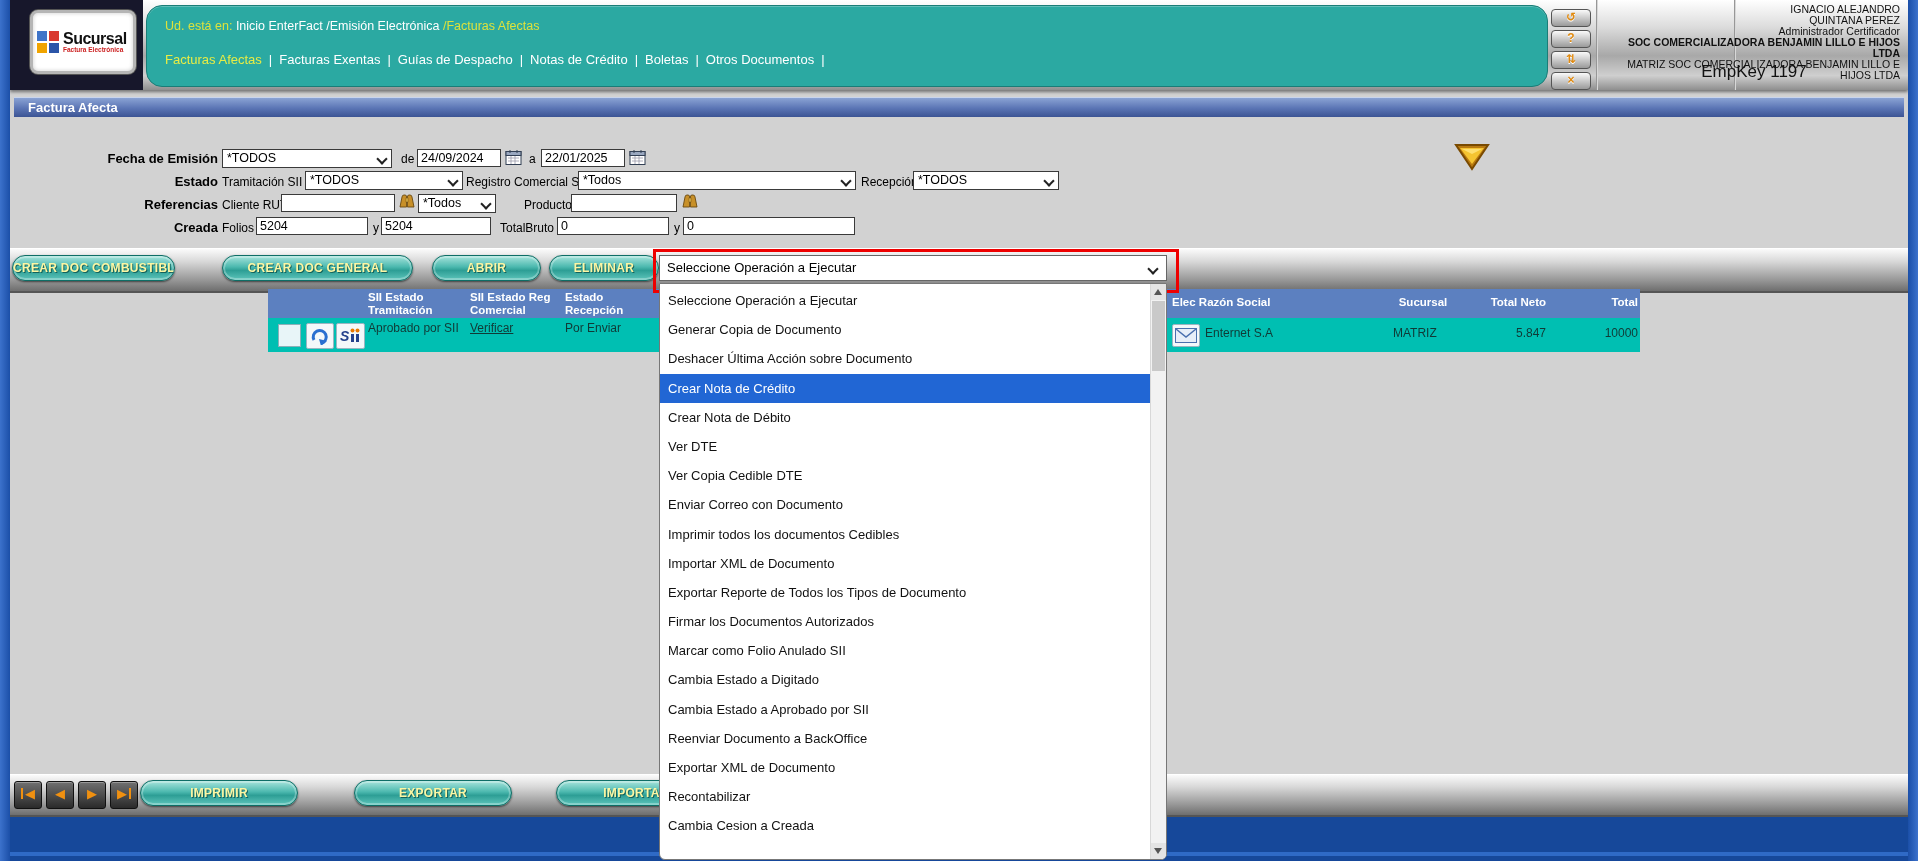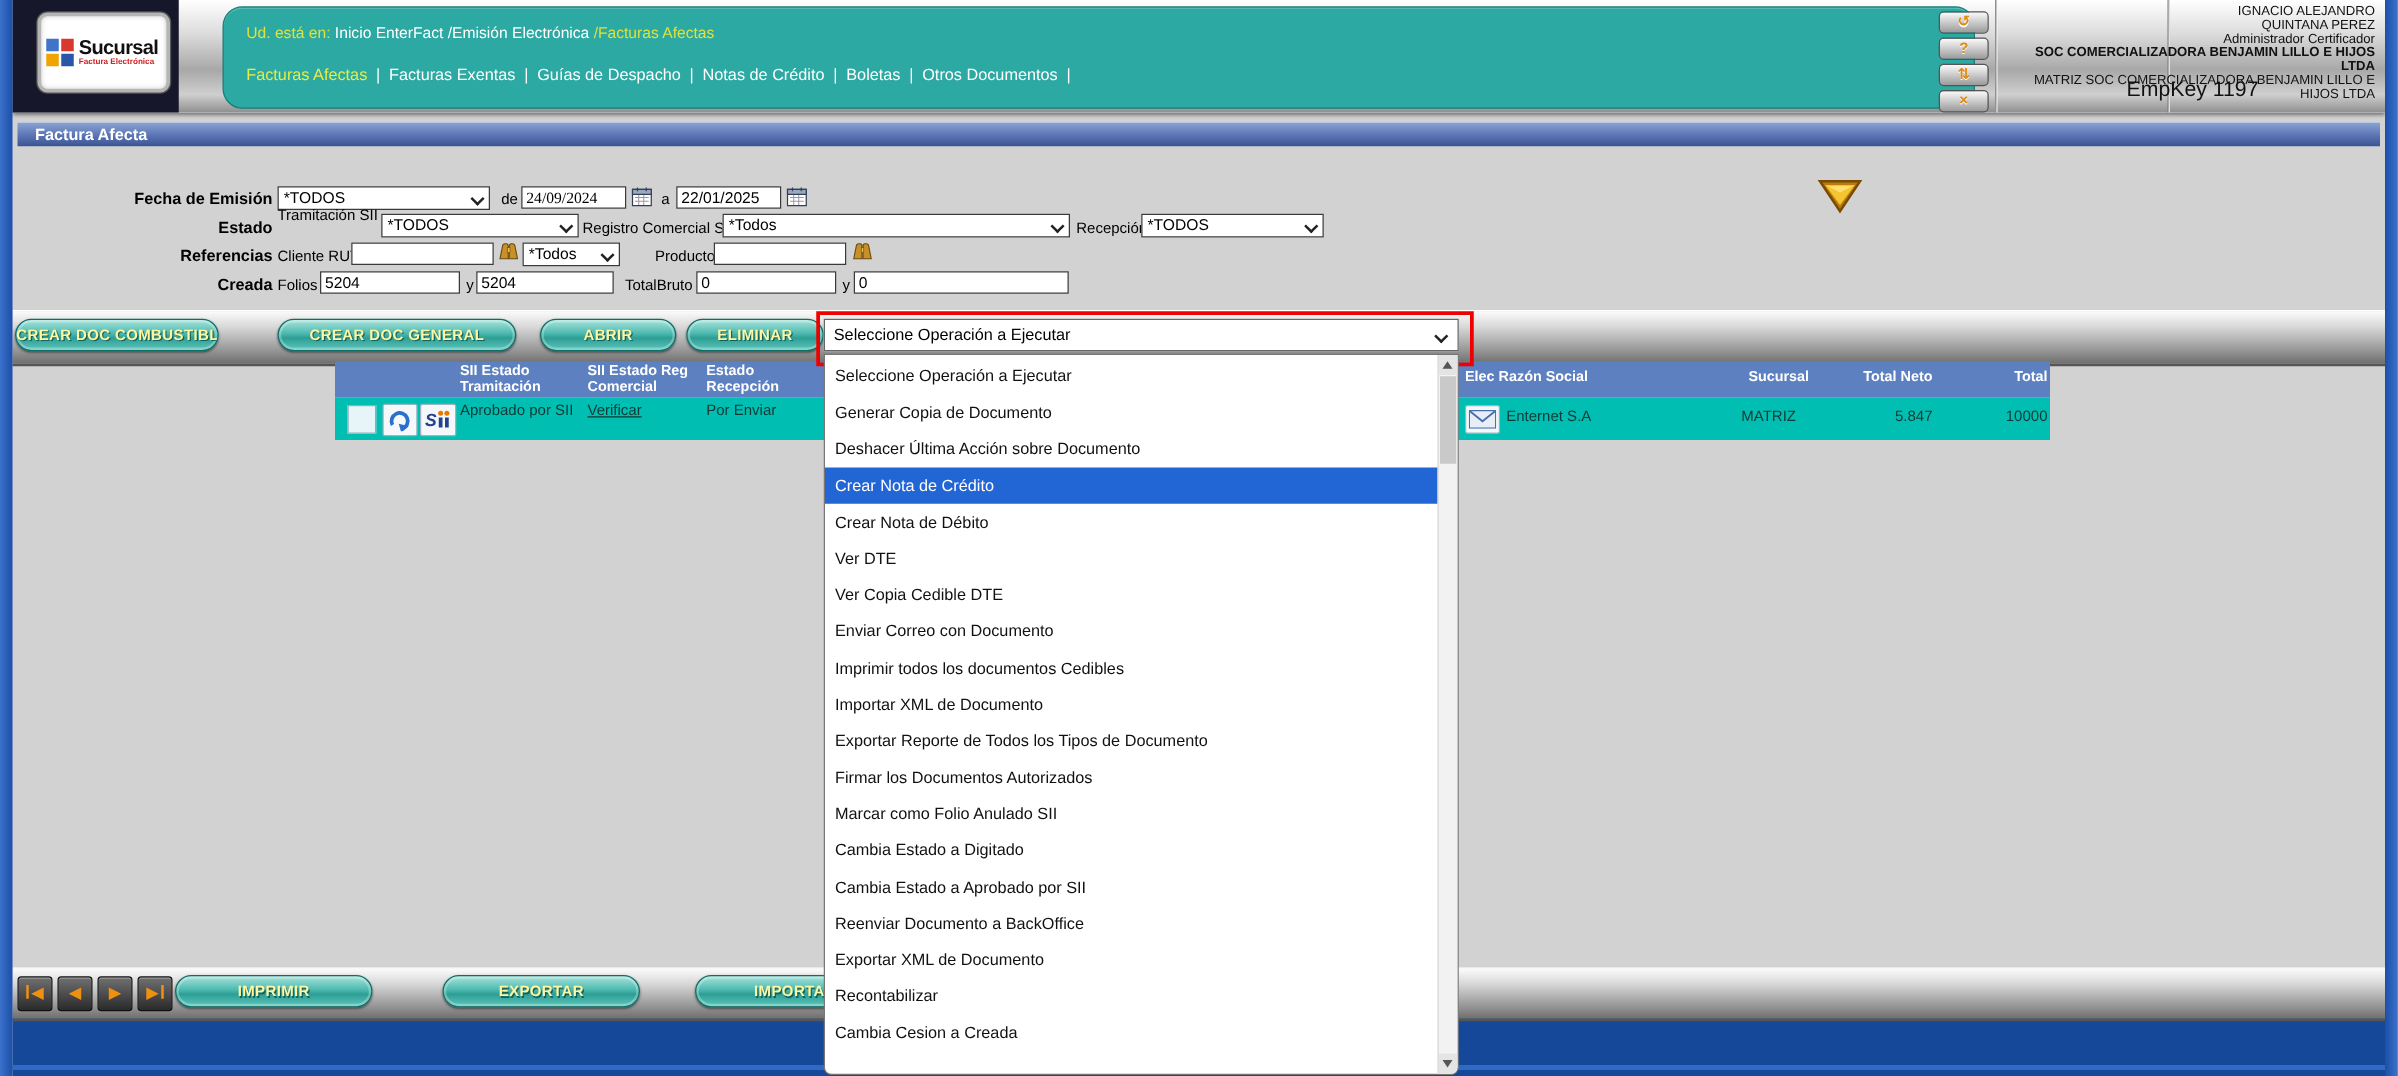--- a/index.html
+++ b/index.html
@@ -17,21 +17,21 @@
        background:linear-gradient(180deg,#ffffff,#dcdcdc 30%,#a8a8a8 62%,#cfcfcf 84%,#8f8f8f);
        box-shadow:0 2px 3px rgba(0,0,0,.45);z-index:5;}
   .hdr-dark{left:0;top:0;width:133px;height:90px;background:#17172b;}
   .logo-plate{left:20px;top:10px;width:106px;height:64px;background:#fff;border-radius:8px;
        border:3px solid #b5b5b5;box-shadow:0 0 0 1px #555, inset 0 0 4px #ccc;display:flex;align-items:center;padding:2px 4px;box-sizing:border-box;}
   .logo-sq{display:grid;grid-template-columns:10px 10px;grid-template-rows:10px 10px;gap:2px;margin-right:4px;}
   .logo-sq div{width:10px;height:10px;}
   .lt{font-weight:bold;font-size:16px;color:#111;line-height:15px;letter-spacing:-.5px;}
   .ls{font-size:6.5px;color:#cc2222;font-weight:bold;}
   .teal-panel{left:136px;top:5px;width:1400px;height:80px;background:#2ba9a2;border-radius:16px;
-       border:1px solid #1a7d77;box-shadow:inset 0 1px 0 rgba(255,255,255,.25);margin-left:32px;}
+       border:1px solid #1a7d77;box-shadow:inset 0 1px 0 rgba(255,255,255,.25);}
   .crumb{left:18px;top:13px;font-size:12.5px;}
   .crumb .y{color:#dde23c;} .crumb .w{color:#ffffff;}
   .nav{left:18px;top:46px;font-size:13px;color:#fff;}
   .tab{cursor:pointer;} .tab .tab-label{color:#ffffff;} .tab.active .tab-label{color:#e8ec44;}
   .tab .tab-sep{color:#ffffff;margin:0 7px;}
   .toolcol{left:1541px;top:9px;width:40px;}
   .toolbtn{width:38px;height:16px;margin-bottom:3px;border:1px solid #555;border-radius:4px;
        background:linear-gradient(180deg,#fafafa,#cfcfcf 45%,#9a9a9a);
        color:#e08a10;font-weight:bold;font-size:12px;line-height:15px;text-align:center;cursor:pointer;
        text-shadow:0 1px 0 #fff;}
@@ -151,40 +151,40 @@
       <div class="u1">MATRIZ SOC COMERCIALIZADORA BENJAMIN LILLO E HIJOS LTDA</div>
     </div>
     <div class="abs empkey">EmpKey 1197</div>
   </div>
 
   <div class="abs titlebar">Factura Afecta</div>
 
   <div class="abs flab" style="top:151px">Fecha de Emisión</div>
   <div class="abs sel" style="left:222px;top:149px;width:170px"><span>*TODOS</span><span class="chev"></span></div>
   <div class="abs slab" style="left:401px;top:152px">de</div>
-  <input class="abs tin" style="left: 417px; top: 149px; width: 84px; font-family: Liberation Serif, serif;" value="24/09/2024">
+  <input class="abs tin" style="left: 417px; top: 149px; width: 84px;" value="24/09/2024">
   <span class="abs icon16" style="left:505px;top:149px"><svg width="17" height="17">
         <rect x="1" y="2.5" width="15" height="13" fill="#fff" stroke="#334055"></rect>
         <rect x="1" y="2.5" width="15" height="4" fill="#9aa8c0" stroke="#334055"></rect>
         <line x1="5" y1="1" x2="5" y2="4" stroke="#334055"></line>
         <line x1="12" y1="1" x2="12" y2="4" stroke="#334055"></line>
         <path d="M3 9h11M3 12h11M6 7v8M10 7v8" stroke="#99a" stroke-width="0.8"></path>
       </svg></span>
   <div class="abs slab" style="left:529px;top:152px">a</div>
   <input class="abs tin" style="left: 541px; top: 149px; width: 84px;" value="22/01/2025">
   <span class="abs icon16" style="left:629px;top:149px"><svg width="17" height="17">
         <rect x="1" y="2.5" width="15" height="13" fill="#fff" stroke="#334055"></rect>
         <rect x="1" y="2.5" width="15" height="4" fill="#9aa8c0" stroke="#334055"></rect>
         <line x1="5" y1="1" x2="5" y2="4" stroke="#334055"></line>
         <line x1="12" y1="1" x2="12" y2="4" stroke="#334055"></line>
         <path d="M3 9h11M3 12h11M6 7v8M10 7v8" stroke="#99a" stroke-width="0.8"></path>
       </svg></span>
 
   <div class="abs flab" style="top:174px">Estado</div>
-  <div class="abs slab" style="left:222px;top:165px">Tramitación SII</div>
+  <div class="abs slab" style="left:222px;top:175px">Tramitación SII</div>
   <div class="abs sel" style="left:305px;top:171px;width:158px"><span>*TODOS</span><span class="chev"></span></div>
   <div class="abs slab" style="left:466px;top:175px">Registro Comercial SII</div>
   <div class="abs sel" style="left:578px;top:171px;width:278px"><span>*Todos</span><span class="chev"></span></div>
   <div class="abs slab" style="left:861px;top:175px">Recepción</div>
   <div class="abs sel" style="left:913px;top:171px;width:146px"><span>*TODOS</span><span class="chev"></span></div>
 
   <div class="abs flab" style="top:197px">Referencias</div>
   <div class="abs slab" style="left:222px;top:198px">Cliente RUT</div>
   <input class="abs tin" style="left: 281px; top: 194px; width: 114px;" value="">
   <span class="abs icon16" style="left:398px;top:193px"><svg width="18" height="17">

